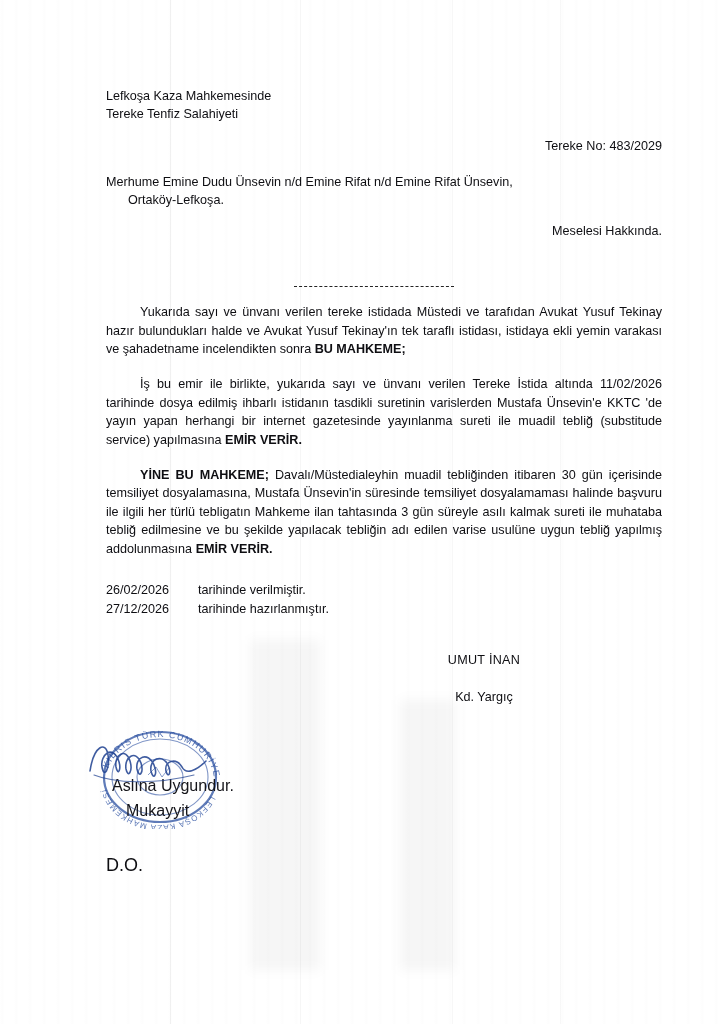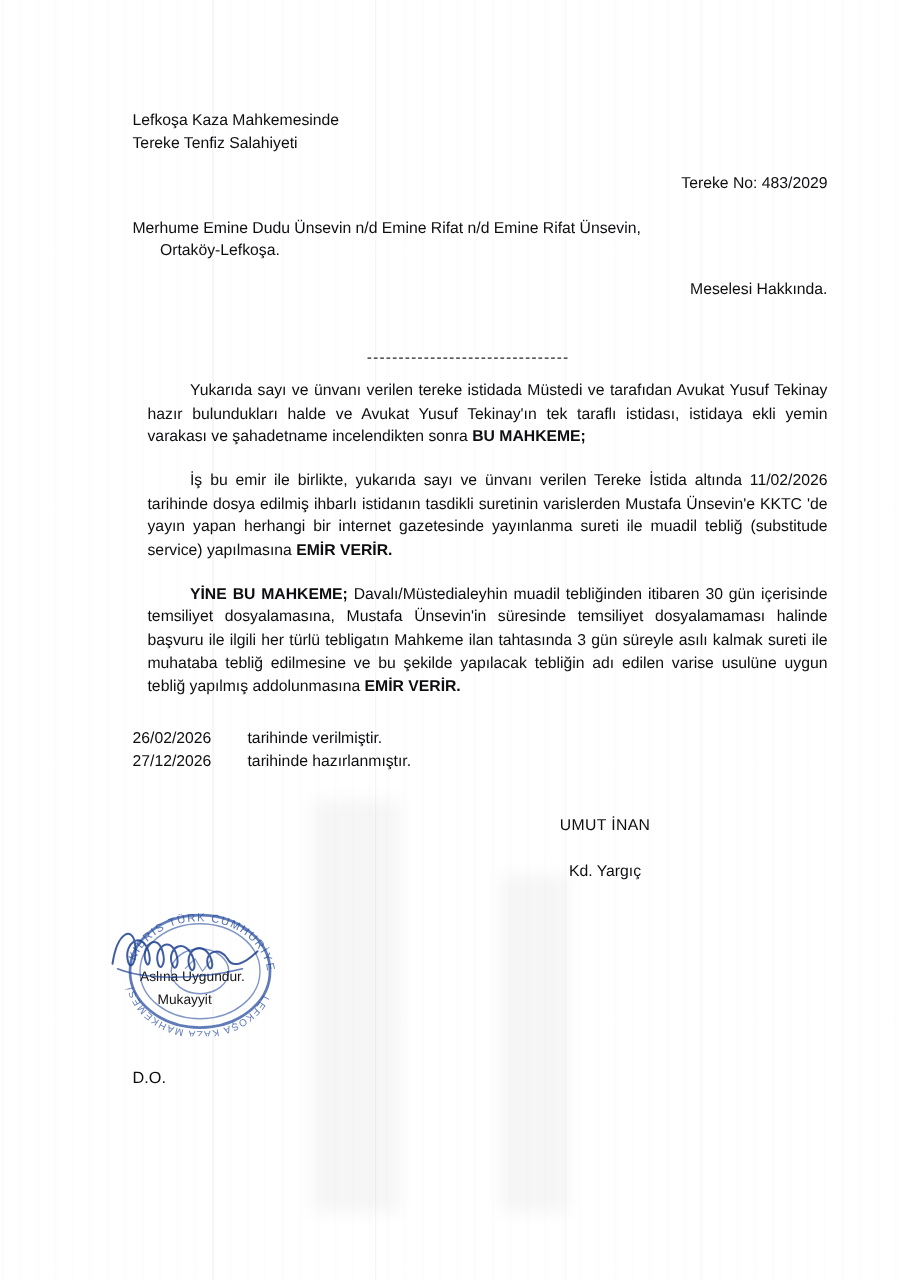--- a/index.html
+++ b/index.html
@@ -86,21 +86,21 @@
     margin-bottom: 10px;
   }
   .divider {
     display: inline-block;
     width: 160px;
     border-top: 1px dashed #232323;
     transform: translateX(-10px);
   }
 
   p.para {
-    margin: 0 0 0 12px;
+    margin: 0 0 0 0;
     text-align: justify;
     text-indent: 34px;
     line-height: 1.48;
   }
   p.para + p.para {
     margin-top: 16px;
   }
   .b { font-weight: bold; }
 
   .dates {
@@ -140,42 +140,42 @@
     height: 110px;
     z-index: 2;
   }
   .stamp svg { display: block; }
 
   .attest {
     position: absolute;
     left: 6px;
     top: 62px;
     z-index: 3;
-    font-size: 11px;
+    font-size: 16px;
     color: #15151a;
   }
   .attest .a2 {
     margin-top: 2px;
     margin-left: 14px;
   }
 
   .handsig {
     position: absolute;
     left: -22px;
     top: 18px;
     z-index: 4;
     width: 150px;
     height: 70px;
   }
 
   .do-line {
     position: absolute;
     left: 0px;
     top: 140px;
-    font-size: 13px;
+    font-size: 18px;
   }
 </style>
 </head>
 <body>
 
 <div class="scan-noise"></div>
 <div class="scan-streak" style="left:170px;"></div>
 <div class="scan-streak" style="left:300px;opacity:.7;"></div>
 <div class="scan-streak" style="left:452px;opacity:.6;"></div>
 <div class="scan-streak" style="left:560px;opacity:.5;"></div>

